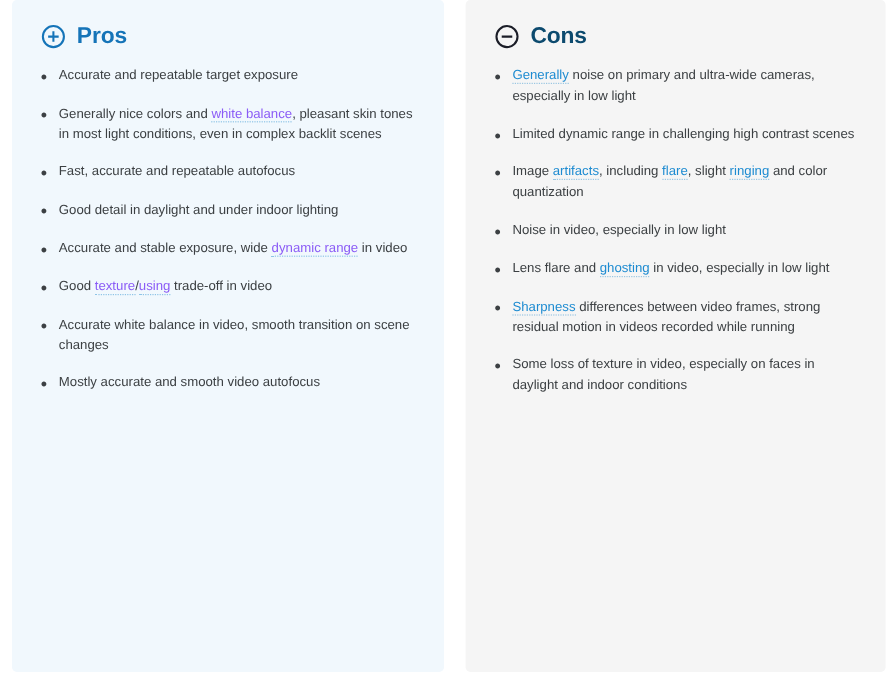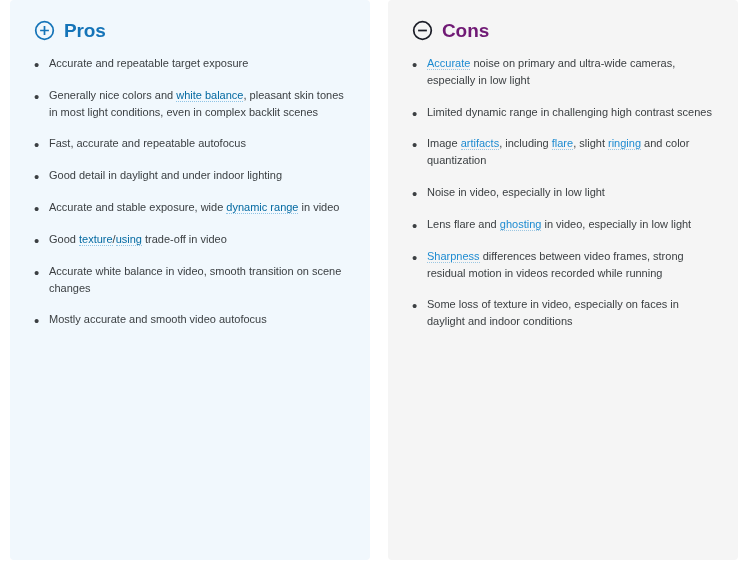--- a/index.html
+++ b/index.html
@@ -63,21 +63,21 @@
   }
 
   .hdr-title {
     font-size: 19px;
     font-weight: bold;
     letter-spacing: -0.1px;
     line-height: 1;
   }
 
   .pros .hdr-title { color: #1574b8; }
-  .cons .hdr-title { color: #701a75; }
+  .cons .hdr-title { color: #0c4a6e; }
 
   ul.items {
     list-style: none;
     margin: 0;
     padding: 0;
   }
 
   ul.items li {
     position: relative;
     padding-left: 17px;
@@ -95,21 +95,21 @@
     content: "\2022";
     position: absolute;
     left: 2px;
     top: -1px;
     font-size: 15px;
     line-height: 1.53;
     color: #3c4043;
   }
 
   .lnk {
-    color: #0369a1;
+    color: #8b5cf6;
     text-decoration: none;
     border-bottom: 1px dotted #8ec4e6;
     cursor: pointer;
   }
 
   .cons .lnk {
     color: #1d8bd1;
     border-bottom: 1px dotted #9ac6e2;
   }
 </style>
@@ -144,21 +144,21 @@
     <div class="panel-header">
       <span>
         <svg class="hdr-icon" viewBox="0 0 22 22" xmlns="http://www.w3.org/2000/svg">
           <circle cx="11" cy="11" r="9.2" fill="none" stroke="#1b1d27" stroke-width="1.8"></circle>
           <path d="M6.4 11 L15.6 11" stroke="#1b1d27" stroke-width="1.8" stroke-linecap="butt"></path>
         </svg>
       </span>
       <span class="hdr-title">Cons</span>
     </div>
     <ul class="items">
-        <li><span class="lnk">Accurate</span><span> noise on primary and ultra-wide cameras, especially in low light</span></li>
+        <li><span class="lnk">Generally</span><span> noise on primary and ultra-wide cameras, especially in low light</span></li>
         <li><span>Limited dynamic range in challenging high contrast scenes</span></li>
         <li><span>Image </span><span class="lnk">artifacts</span><span>, including </span><span class="lnk">flare</span><span>, slight </span><span class="lnk">ringing</span><span> and  color quantization</span></li>
         <li><span>Noise in video, especially in low light</span></li>
         <li><span>Lens flare and </span><span class="lnk">ghosting</span><span> in video, especially in low light</span></li>
         <li><span class="lnk">Sharpness</span><span> differences between video frames, strong residual motion in videos recorded while running</span></li>
         <li><span>Some loss of texture in video, especially on faces in daylight and indoor conditions</span></li>
       </ul>
   </section>
 
 </div>

